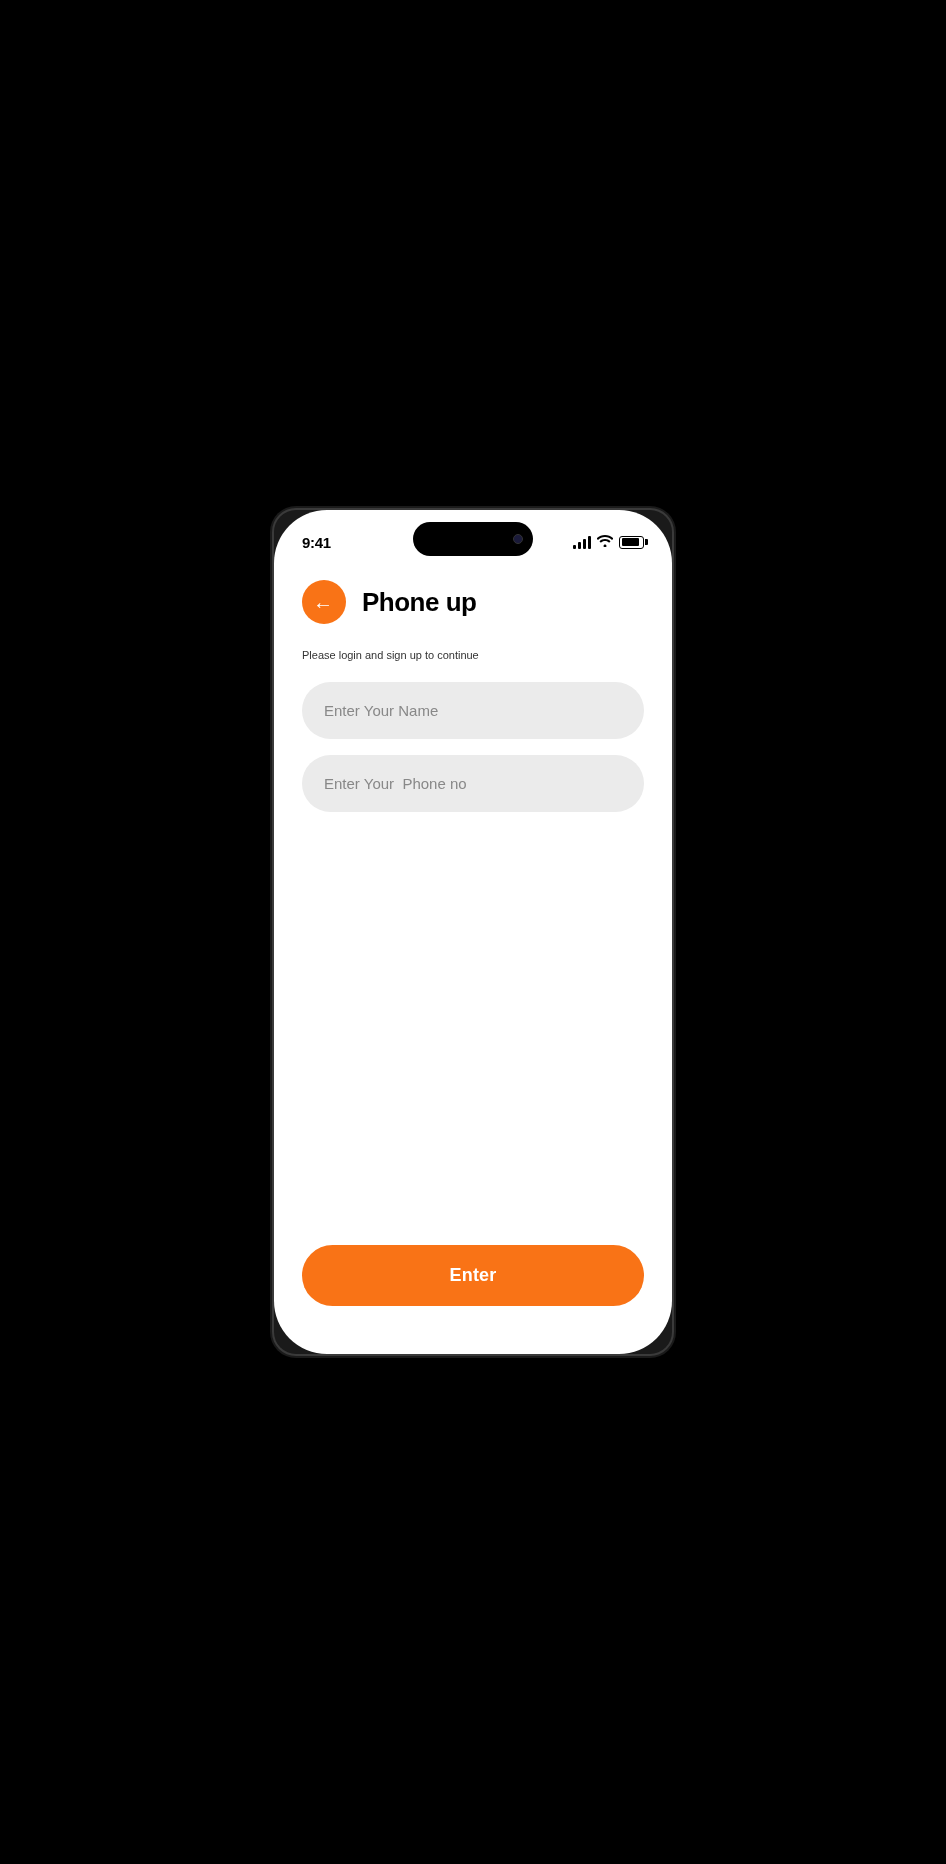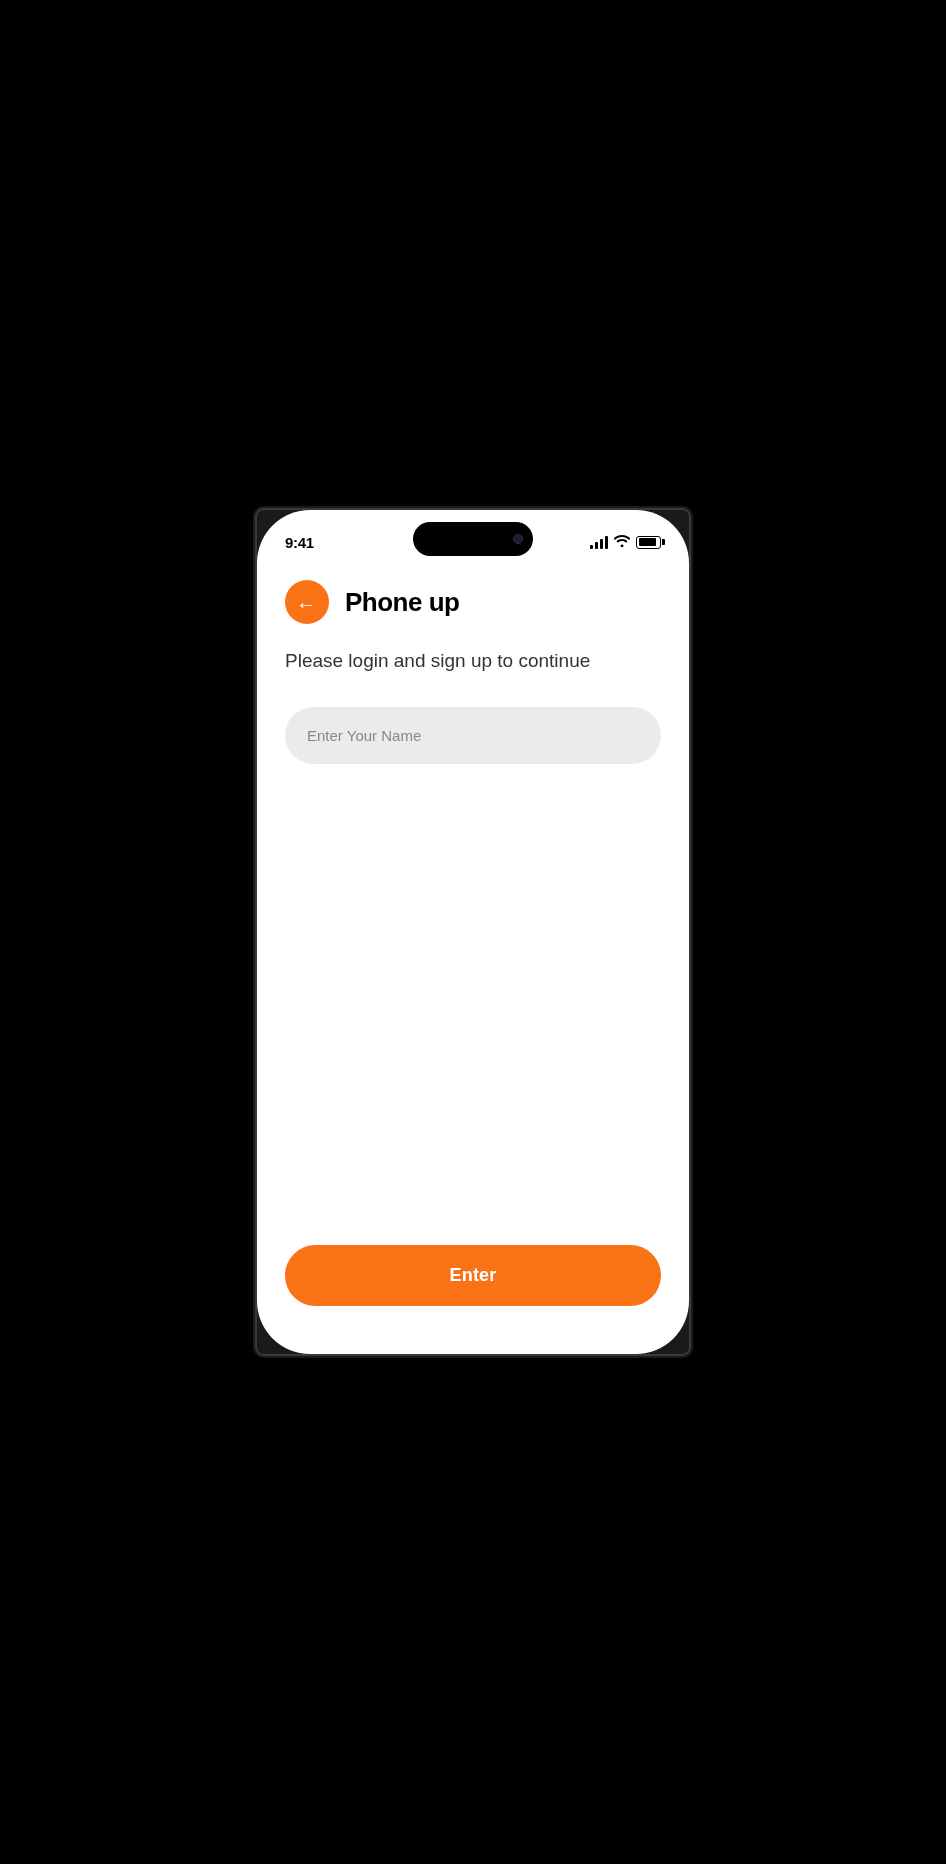--- a/index.html
+++ b/index.html
@@ -11,24 +11,24 @@
     body {
       background: #000;
       display: flex;
       justify-content: center;
       align-items: center;
       min-height: 100vh;
       font-family: -apple-system, BlinkMacSystemFont, 'SF Pro Display', 'Helvetica Neue', Arial, sans-serif;
     }
 
     .phone-frame {
-      width: 432px;
+      width: 398px;
       height: 844px;
       background: #1a1a1a;
-      border-radius: 7px;
+      border-radius: 22px;
       position: relative;
       box-shadow:
         0 0 0 2px #3a3a3a,
         0 0 0 4px #1a1a1a,
         0 30px 80px rgba(0,0,0,0.8);
       overflow: hidden;
     }
 
     
     .phone-frame::before {
@@ -203,23 +203,23 @@
     }
 
     .page-title {
       font-size: 26px;
       font-weight: 700;
       color: #000;
       letter-spacing: -0.5px;
     }
 
     .subtitle {
-      font-size: 19px;
+      font-size: 11px;
       color: #333;
-      margin-bottom: 32px;
+      margin-bottom: 19px;
       line-height: 1.4;
     }
 
     
     .form-container {
       display: flex;
       flex-direction: column;
       gap: 16px;
       margin-bottom: auto;
     }
@@ -301,20 +301,21 @@
         <div class="back-button">
           <span class="back-arrow">←</span>
         </div>
         <h1 class="page-title">Phone up</h1>
       </div>
 
       <p class="subtitle">Please login and sign up to continue</p>
 
       <div class="form-container">
         <input class="input-field" type="text" placeholder="Enter Your Name" style="">
+        <input class="input-field" type="tel" placeholder="Enter Your  Phone no" style="">
       </div>
 
       <div class="bottom-section">
         <button class="signup-button">Enter</button>
       </div>
 
     </div>
   </div>
 </div>
 

